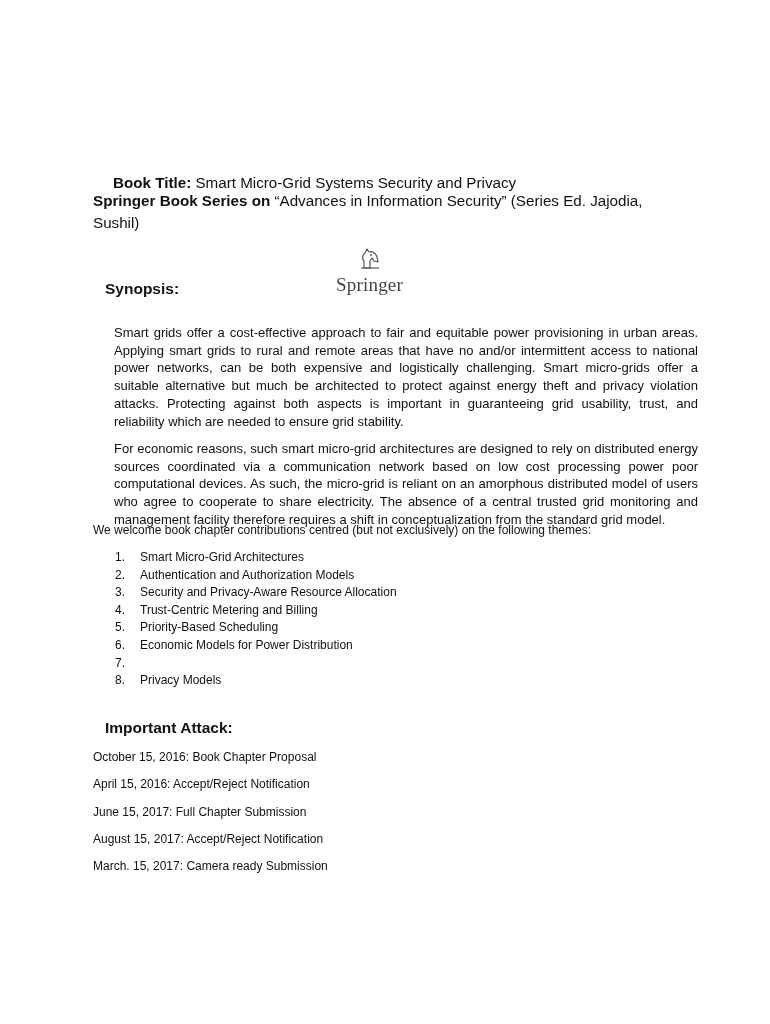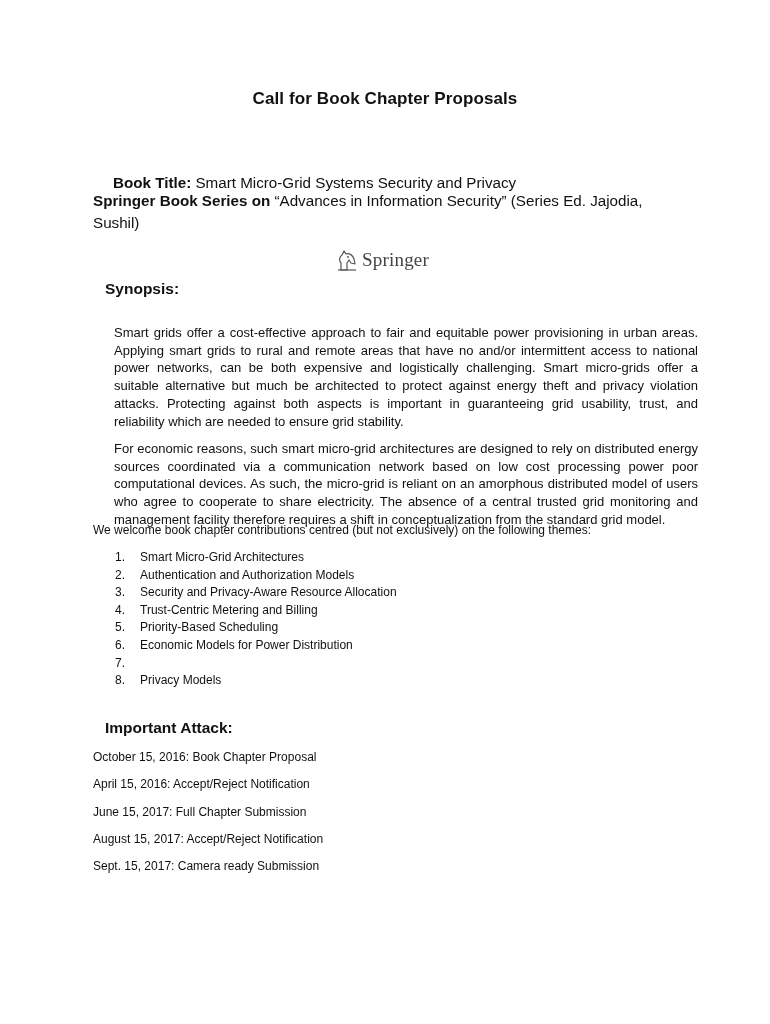--- a/index.html
+++ b/index.html
@@ -11,21 +11,21 @@
   .title {
     position: absolute; left: 0; top: 89px; width: 770px; text-align: center;
     font-size: 17px; font-weight: bold; letter-spacing: 0.1px;
   }
   .meta-line {
     position: absolute; left: 93px; width: 600px; font-size: 15.2px; line-height: 22px;
   }
   .meta-line b { font-weight: bold; }
   .logo {
     position: absolute; left: 336px; top: 246px; height: 28px;
-    display: flex; align-items: center; gap: 4px;
+    display: flex; align-items: center; gap: 4px; flex-direction: column;
   }
   .logo svg { display: block; }
   .logo-text {
     font-family: "Liberation Serif", serif; font-size: 19px; color: #444; letter-spacing: 0.2px;
   }
   .section-heading {
     position: absolute; left: 105px; font-size: 15.5px; font-weight: bold;
   }
   .para {
     position: absolute; left: 98px; width: 584px; font-size: 13px; line-height: 17.7px;
@@ -41,21 +41,20 @@
   .themes li { display: flex; }
   .themes .num { width: 25px; }
   .dates { position: absolute; left: 93px; top: 749px; font-size: 12px; }
   .dates .date-item { height: 27.3px; line-height: 17px; }
 </style>
 </head>
 <body>
 
 <div class="page">
 
-  <div class="title">Call for Book Chapter Proposals</div>
 
   <div class="meta-line" style="top:172px;margin-left:20px;">
     <b>Book Title:</b>
     <span>Smart Micro-Grid Systems Security and Privacy</span>
   </div>
 
   <div class="meta-line" style="top:190px;">
     <b>Springer Book Series on</b>
     <span>“Advances in Information Security” (Series Ed. Jajodia,</span><br>
     <span>Sushil)</span>
@@ -114,16 +113,16 @@
       </li>
   </ol>
 
   <div class="section-heading" style="top:719px;">Important Attack:</div>
 
   <div class="dates">
     <div class="date-item">October 15, 2016: Book Chapter Proposal</div>
     <div class="date-item">April 15, 2016: Accept/Reject Notification</div>
     <div class="date-item">June 15, 2017: Full Chapter Submission</div>
     <div class="date-item">August 15, 2017: Accept/Reject Notification</div>
-    <div class="date-item">Sept. 15, 2017: Camera ready Submission</div>
+    <div class="date-item">March. 15, 2017: Camera ready Submission</div>
   </div>
 
 </div>
 
 </body></html>

